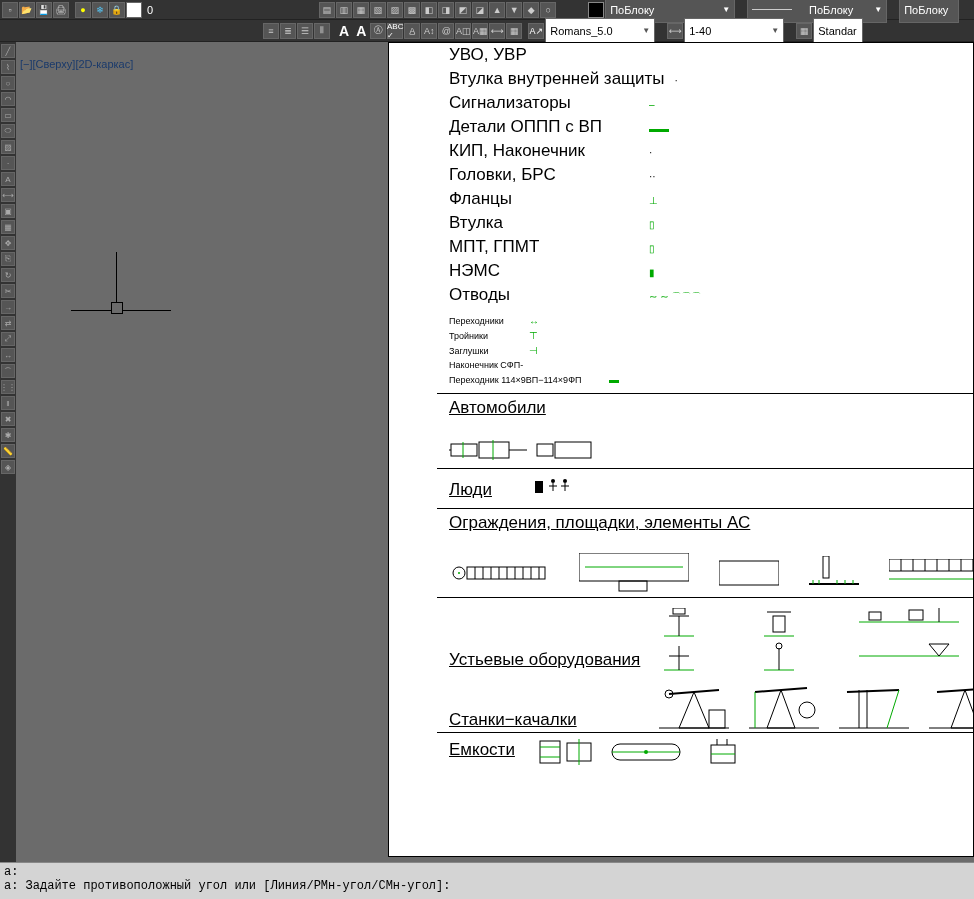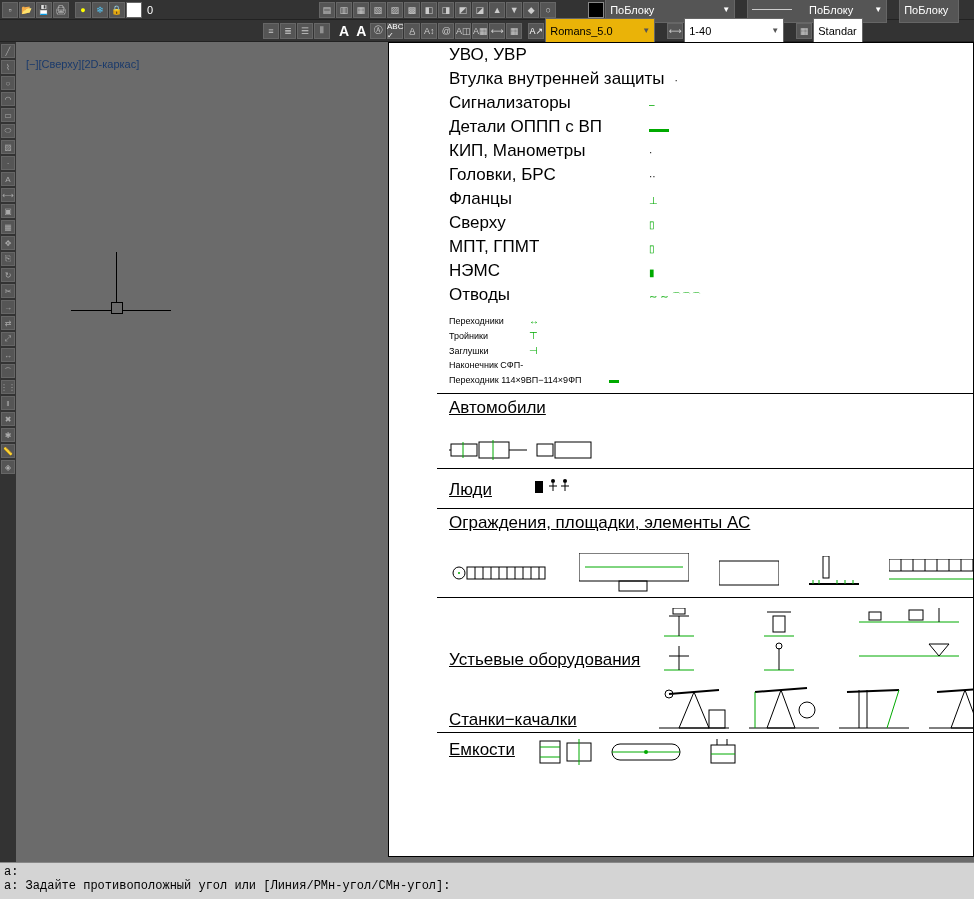--- a/index.html
+++ b/index.html
@@ -13,21 +13,21 @@
 .dropdown { background: #555; color: #fff; border: 1px solid #666; height: 26px; font-size: 11px; padding: 0 4px; display: flex; align-items: center; justify-content: space-between; cursor: pointer; }
 .dropdown .arrow { font-size: 8px; margin-left: 4px; }
 
 
 .left-toolbar { position: absolute; left: 0; top: 42px; width: 16px; background: #333; height: 820px; display: flex; flex-direction: column; gap: 2px; padding-top: 2px; }
 .left-toolbar .vtool { width: 14px; height: 14px; background: #555; border: 1px solid #666; margin: 0 1px; cursor: pointer; display:flex; align-items:center; justify-content:center; font-size:8px; color:#aaa; }
 
 
 .canvas-area { position: absolute; left: 16px; top: 42px; right: 0; height: 820px; background: #6b6b6b; }
 .viewport-label { position: absolute; left: 4px; top: 16px; color: #1a3a6b; font-size: 11px; font-family: Arial; }
-.viewport-label span { color: #1a3a6b; margin-left: 6px; }
+.viewport-label span { color: #1a3a6b; }
 
 
 .ucs-icon { position: absolute; left: 55px; top: 210px; }
 .ucs-icon .vline { position: absolute; left: 45px; top: 0; width: 1px; height: 50px; background: #000; }
 .ucs-icon .hline { position: absolute; left: 0; top: 58px; width: 100px; height: 1px; background: #000; }
 .ucs-icon .box { position: absolute; left: 40px; top: 50px; width: 12px; height: 12px; border: 1px solid #000; background: #6b6b6b; }
 
 
 .drawing-panel { position: absolute; left: 372px; top: 0; right: 0; bottom: 5px; background: #fff; border: 1px solid #000; overflow: hidden; padding-left: 48px; }
 .cat-row { border-bottom: 1px solid #000; padding: 4px 12px; font-family: Arial; }
@@ -108,21 +108,21 @@
   <span class="tool-icon" style="color:#fff;font-size:8px">ABC<br>✓</span>
   <span class="tool-icon">A̲</span>
   <span class="tool-icon">A↕</span>
   <span class="tool-icon">@</span>
   <span class="tool-icon">A◫</span>
   <span class="tool-icon">A▦</span>
   <span class="tool-icon">⟷</span>
   <span class="tool-icon">▦</span>
   <div class="tool-sep"></div>
   <span class="tool-icon" style="color:#fff">A↗</span>
-  <div class="dropdown" style="width:110px;background:#eab308;color:#000">
+  <div class="dropdown" style="width:110px;background:#ffffff;color:#000">
     <span>Romans_5.0</span>
     <span class="arrow" style="color:#555">▼</span>
   </div>
   <div style="flex:0 0 10px"></div>
   <span class="tool-icon">⟷</span>
   <div class="dropdown" style="width:100px;background:#fff;color:#000">
     <span>1-40</span>
     <span class="arrow" style="color:#555">▼</span>
   </div>
   <div style="flex:0 0 10px"></div>
@@ -184,33 +184,33 @@
       </div>
     <div class="list-row">
         <span class="list-label">Сигнализаторы</span>
         <span class="gm">–</span>
       </div>
     <div class="list-row">
         <span class="list-label">Детали ОППП с ВП</span>
         <span class="gm">▬▬</span>
       </div>
     <div class="list-row">
-        <span class="list-label">КИП, Манометры</span>
+        <span class="list-label">КИП, Наконечник</span>
         <span class="bm">·</span>
       </div>
     <div class="list-row">
         <span class="list-label">Головки, БРС</span>
         <span class="bm">··</span>
       </div>
     <div class="list-row">
         <span class="list-label">Фланцы</span>
         <span class="gm">⊥</span>
       </div>
     <div class="list-row">
-        <span class="list-label">Сверху</span>
+        <span class="list-label">Втулка</span>
         <span class="gm">▯</span>
       </div>
     <div class="list-row">
         <span class="list-label">МПТ, ГПМТ</span>
         <span class="gm">▯</span>
       </div>
     <div class="list-row">
         <span class="list-label">НЭМС</span>
         <span class="gm">▮</span>
       </div>

